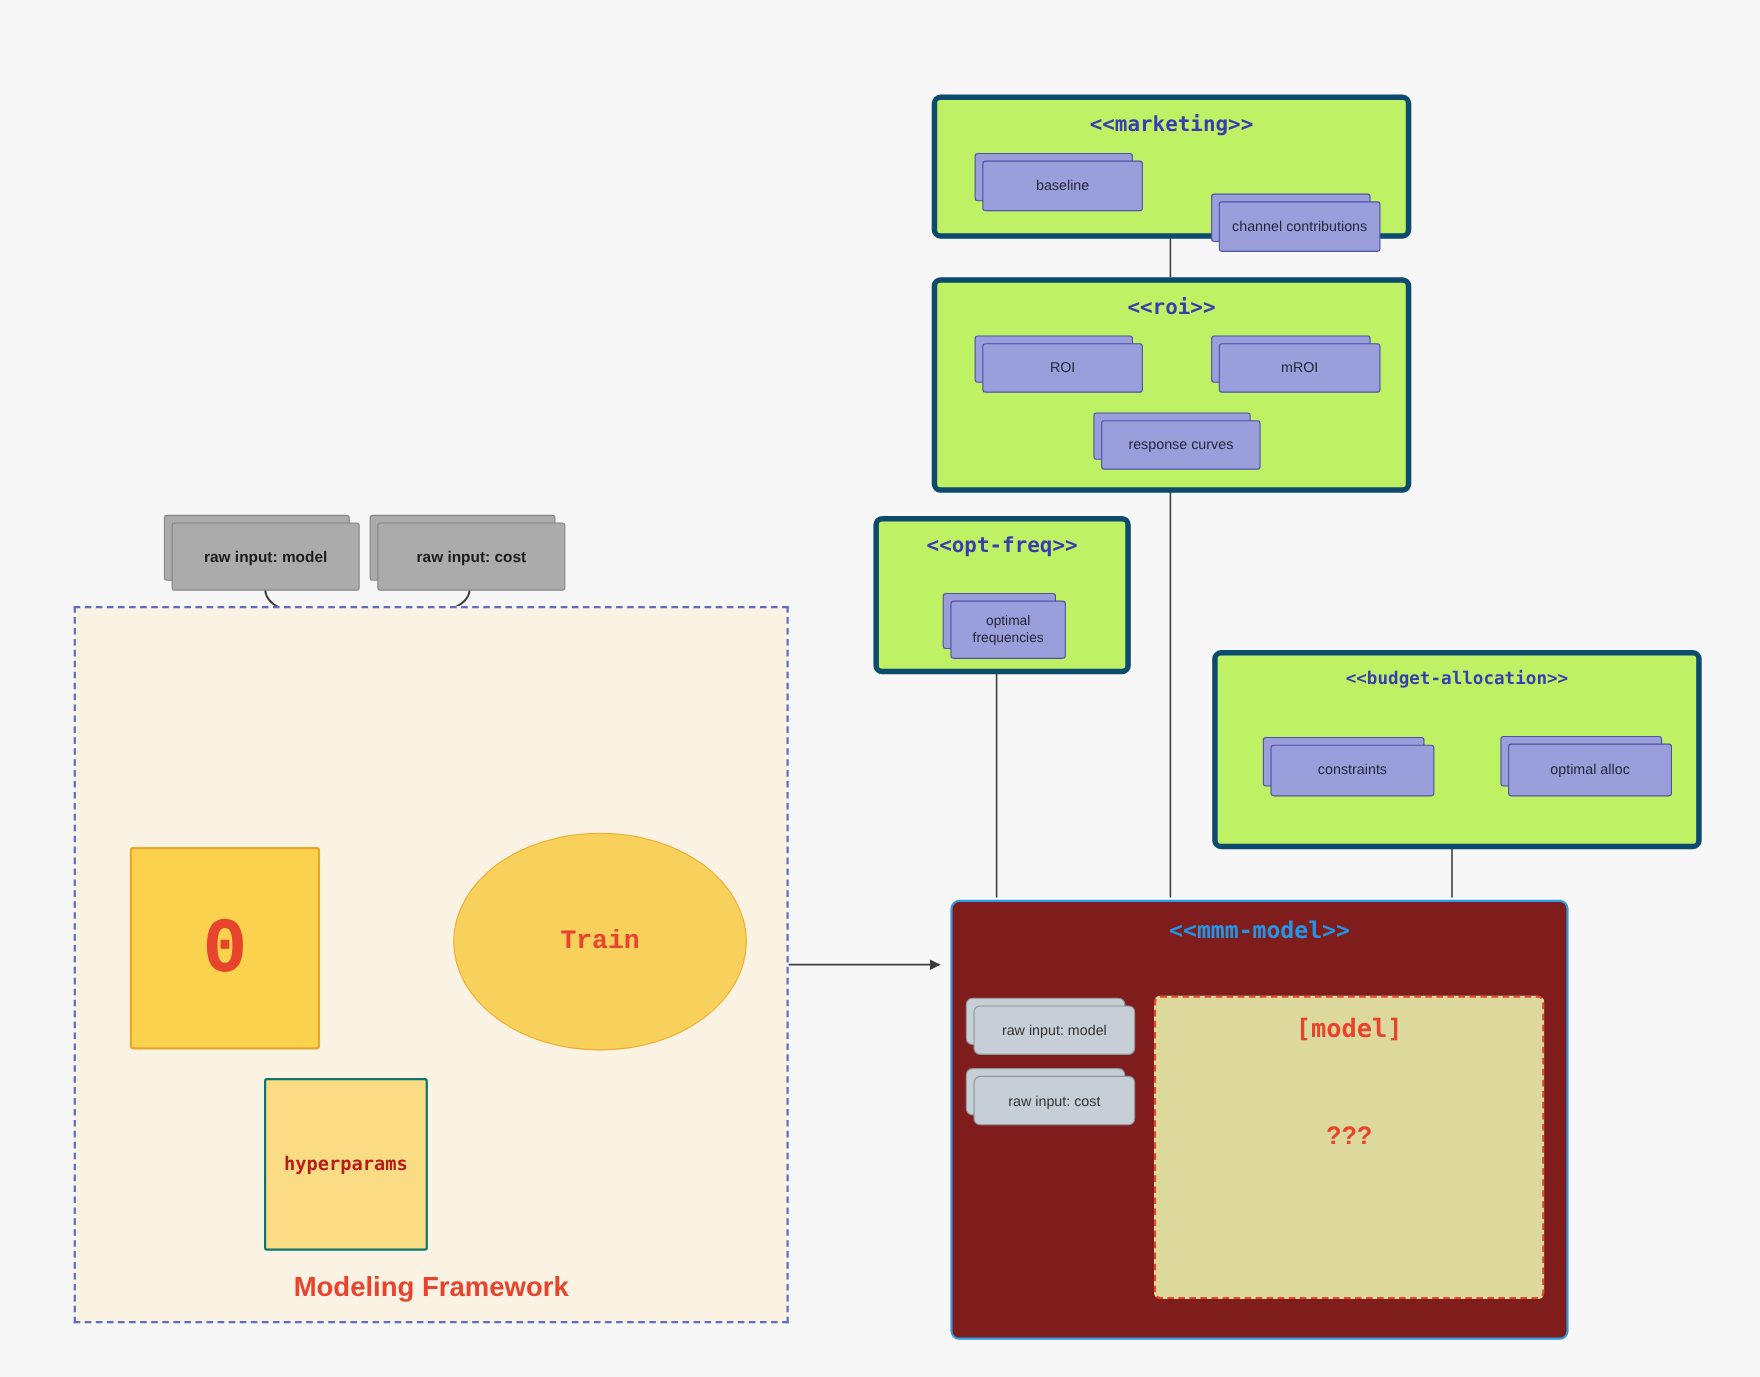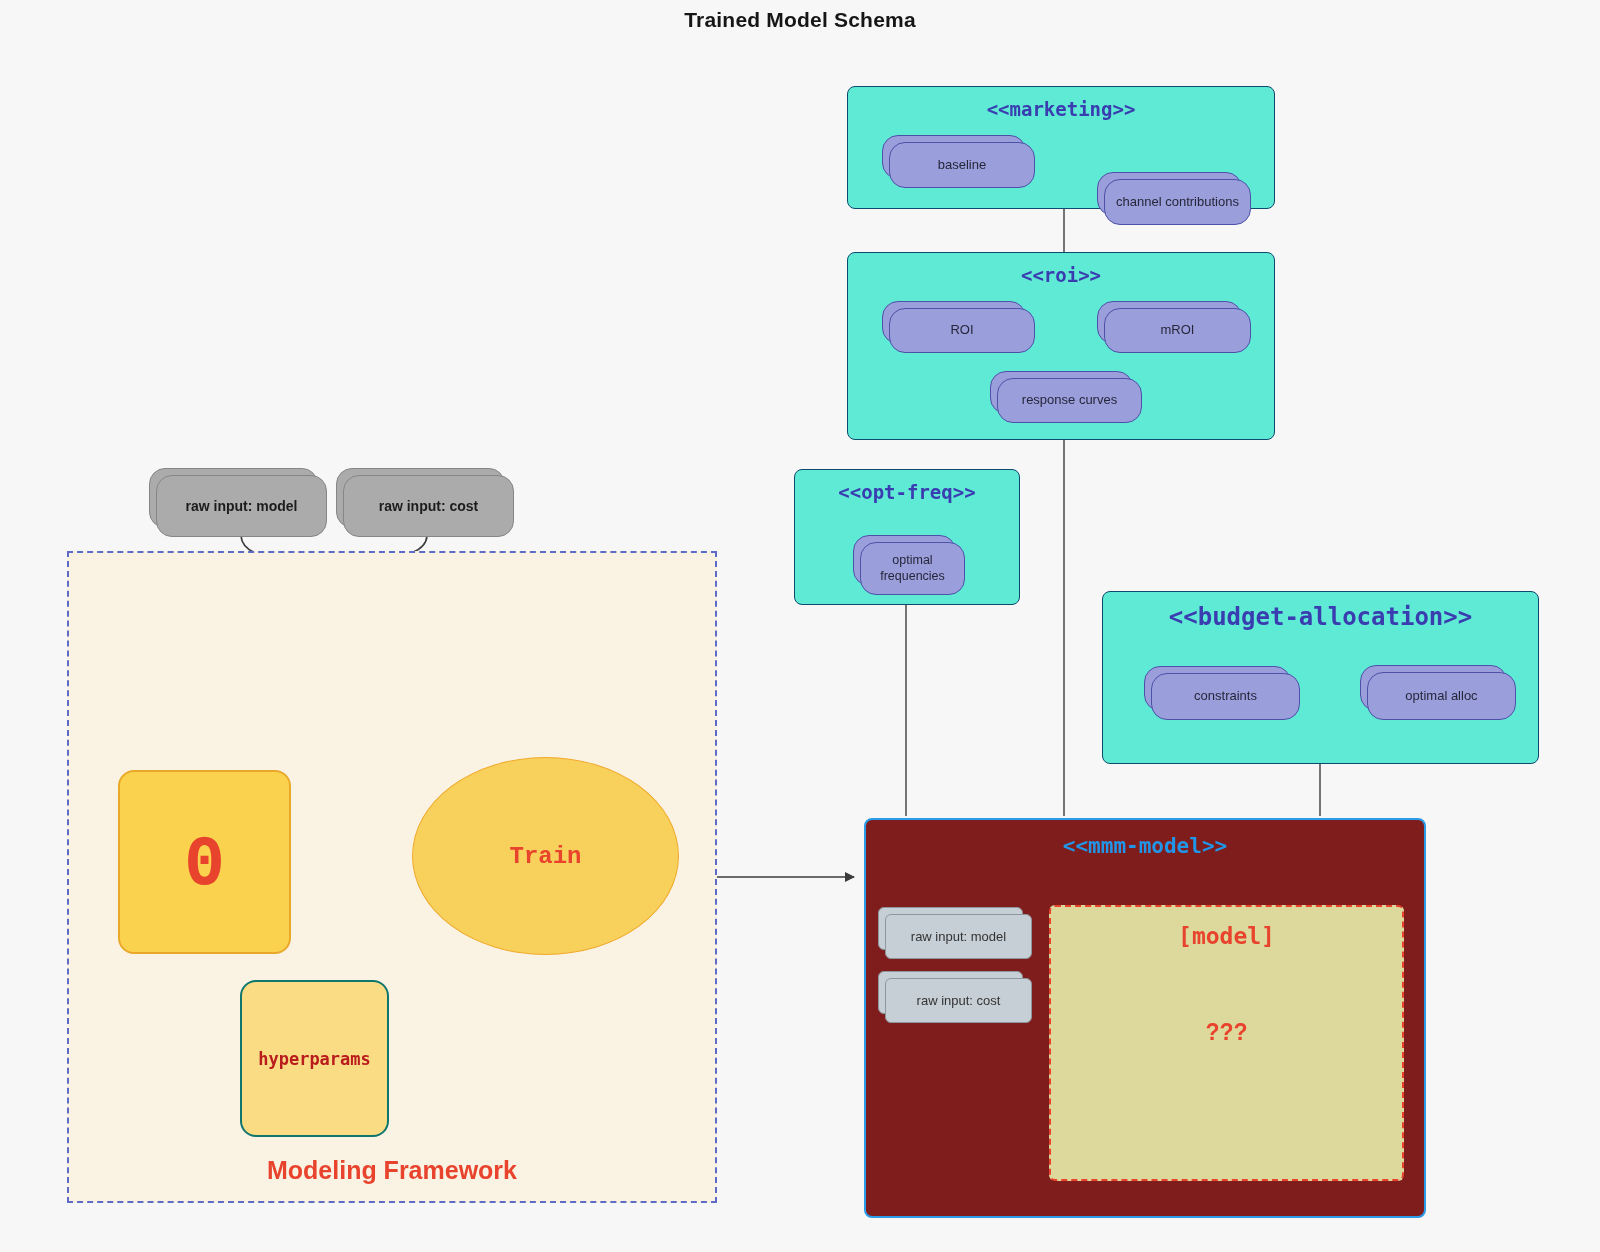--- a/index.html
+++ b/index.html
@@ -2,37 +2,37 @@
 <html><head>
 <meta charset="utf-8">
 <style>
   html,body{margin:0;padding:0;background:#f7f7f8;font-family:"Liberation Sans",sans-serif;}
   .page{position:relative;width:1600px;height:1252px;background:#f7f7f8;overflow:hidden;z-index:0;}
   .diagram-title{position:absolute;left:0;top:8px;width:1600px;text-align:center;
     font-size:21px;font-weight:bold;color:#161616;letter-spacing:.2px;}
 
   
   .group{position:absolute;border-radius:8px;z-index:0;}
-  .lavender{background:#5eead4;border:1px solid #0c4a6e;}
+  .lavender{background:#bef264;border:5px solid #0c4a6e;}
   .group-title{width:100%;text-align:center;font-family:"DejaVu Sans Mono",monospace;
     font-weight:bold;color:#3a3db0;padding-top:11px;font-size:19px;}
   #g-marketing{left:847px;top:86px;width:426px;height:121px;}
   #g-roi{left:847px;top:252px;width:426px;height:186px;}
   #g-optfreq{left:794px;top:469px;width:224px;height:134px;}
   #g-budget{left:1102px;top:591px;width:435px;height:171px;}
-  #g-budget .group-title{font-size:24px;}
+  #g-budget .group-title{font-size:16px;}
   #g-mmm{left:864px;top:818px;width:558px;height:396px;background:#7f1d1d;border:2px solid #2b9ce8;}
   #g-mmm .group-title{color:#2196e8;font-size:21px;padding-top:14px;}
   #g-framework{left:67px;top:551px;width:646px;height:648px;background:#faf3e4;
     border:2px dashed #5e6cc8;border-radius:0;}
   .framework-label{position:absolute;bottom:16px;left:0;width:100%;text-align:center;
     font-size:25px;font-weight:bold;color:#e8432d;}
 
   
-  .stack{position:absolute;border-radius:16px;display:flex;align-items:center;justify-content:center;
+  .stack{position:absolute;border-radius:3px;display:flex;align-items:center;justify-content:center;
     text-align:center;}
   .stack::before{content:"";position:absolute;z-index:-1;left:-8px;top:-8px;width:100%;height:100%;
     border-radius:inherit;background:inherit;border:inherit;box-sizing:border-box;}
   .purple{background:#9a9edb;border:1.5px solid #4d52a8;color:#26263a;font-size:13px;line-height:1.25;}
   .gray-out{background:#ababab;border:1.5px solid #868686;color:#1c1c1c;font-size:14px;font-weight:bold;}
   .gray-in{background:#c6cfd6;border:1.5px solid #8f979e;color:#333;font-size:13px;border-radius:6px;}
   .yellow{background:#fbd24e;border:2px solid #eaa82b;color:#e8432d;font-weight:bold;}
   .yellow-light{background:#fadc85;border:2px solid #0f766e;color:#b91c1c;font-weight:bold;}
 
   
@@ -69,21 +69,20 @@
     background:#f8d05c;border:1.5px solid #f0aa2b;display:flex;align-items:center;justify-content:center;
     font-size:24px;font-weight:bold;color:#e8432d;font-family:Liberation Mono, monospace;}
 
   svg.wires{position:absolute;left:0;top:0;pointer-events:none;}
 </style>
 </head>
 <body>
 
 <div class="page">
 
-  <div class="diagram-title">Trained Model Schema</div>
 
   <svg class="wires" width="1600" height="1252" viewBox="0 0 1600 1252">
     <defs>
       <marker id="ah-dark" markerUnits="userSpaceOnUse" markerWidth="12" markerHeight="12" refX="9" refY="5" orient="auto">
           <path d="M0,0 L10,5 L0,10 z" fill="#3c3c3c"></path>
         </marker>
       <marker id="ah-purple" markerUnits="userSpaceOnUse" markerWidth="11" markerHeight="11" refX="8" refY="4.5" orient="auto">
           <path d="M0,0 L9,4.5 L0,9 z" fill="#4d52a8"></path>
         </marker>
       <marker id="ah-red" markerUnits="userSpaceOnUse" markerWidth="15" markerHeight="15" refX="10" refY="6.5" orient="auto">

